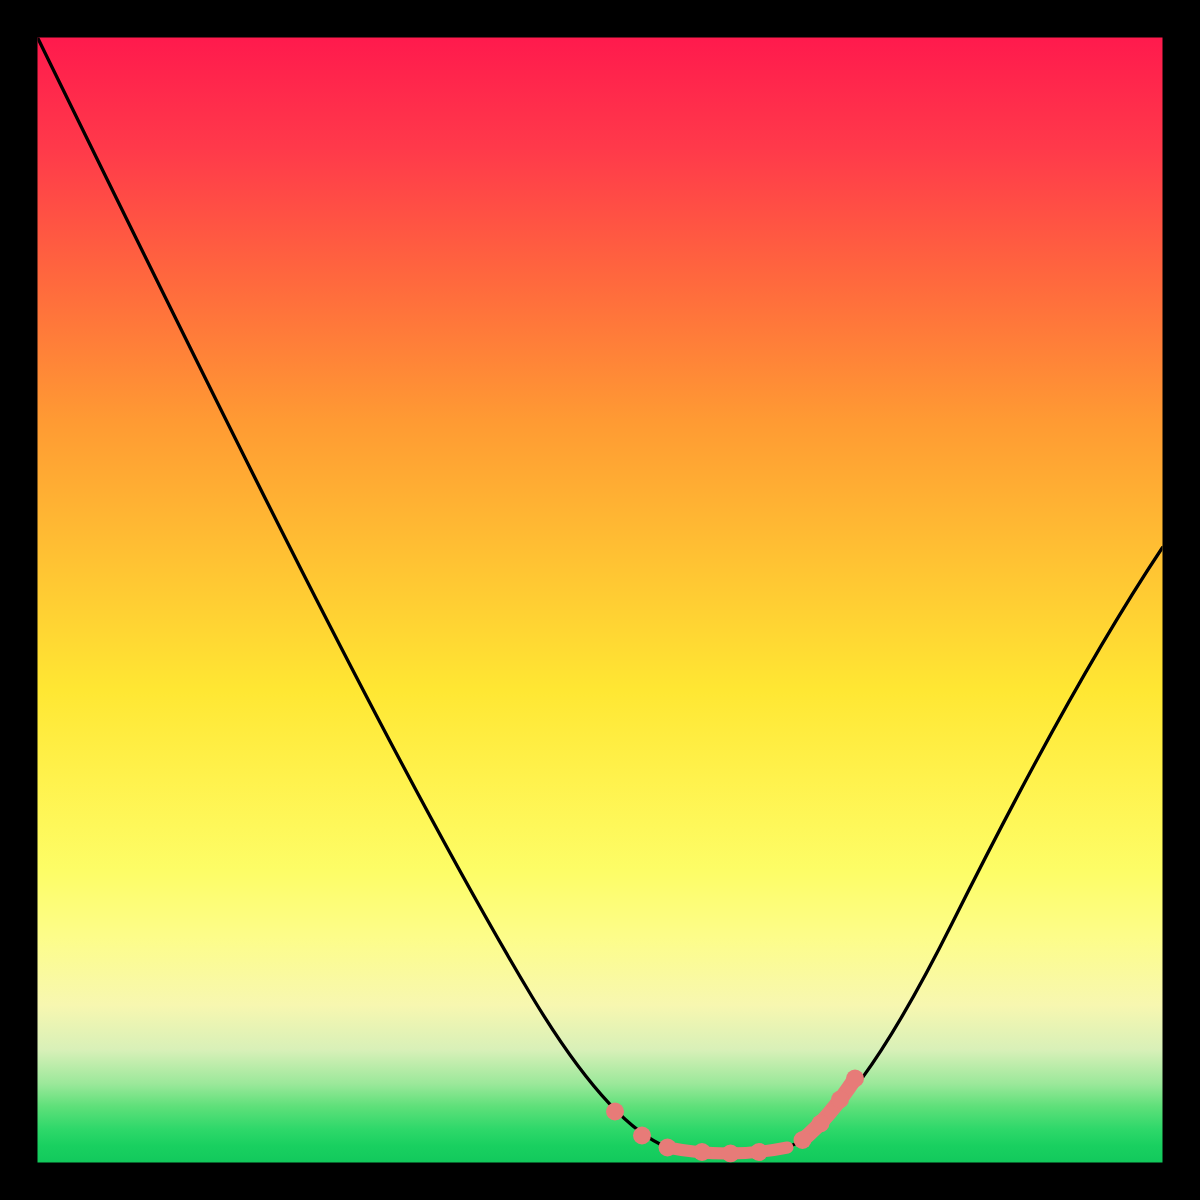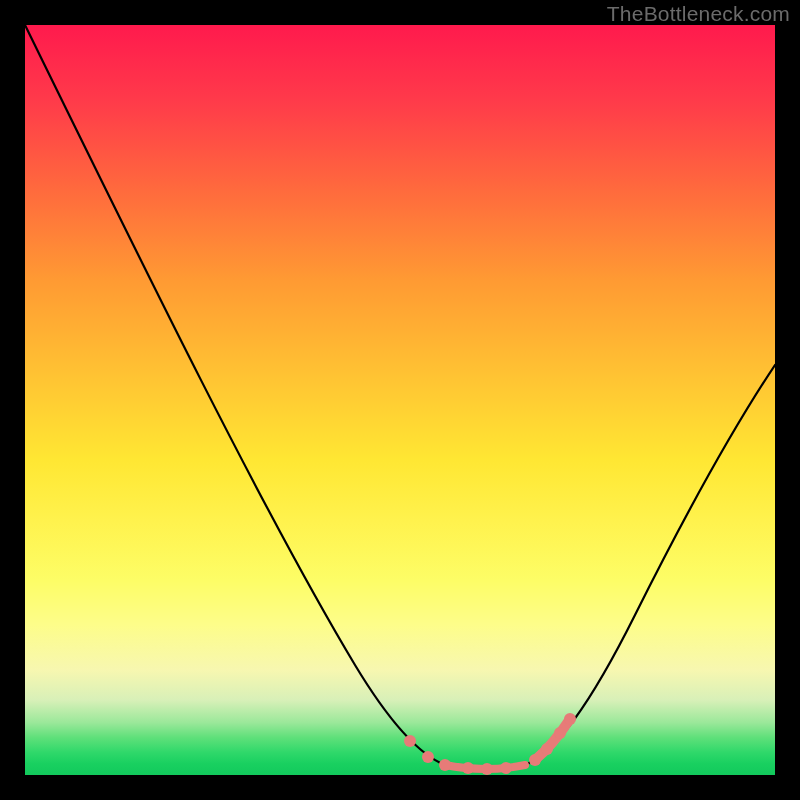--- a/index.html
+++ b/index.html
@@ -86,14 +86,13 @@
       <circle cx="420" cy="740" r="6" fill="#e77b78"></circle>
       <circle cx="443" cy="743" r="6" fill="#e77b78"></circle>
       <circle cx="462" cy="744" r="6" fill="#e77b78"></circle>
       <circle cx="481" cy="743" r="6" fill="#e77b78"></circle>
       <circle cx="510" cy="735" r="6" fill="#e77b78"></circle>
       <circle cx="522" cy="724" r="6" fill="#e77b78"></circle>
       <circle cx="535" cy="708" r="6" fill="#e77b78"></circle>
       <circle cx="545" cy="694" r="6" fill="#e77b78"></circle>
     </svg>
   </div>
-  <div class="watermark">TheBottleneck.com</div>
 </div>
 
 </body></html>

